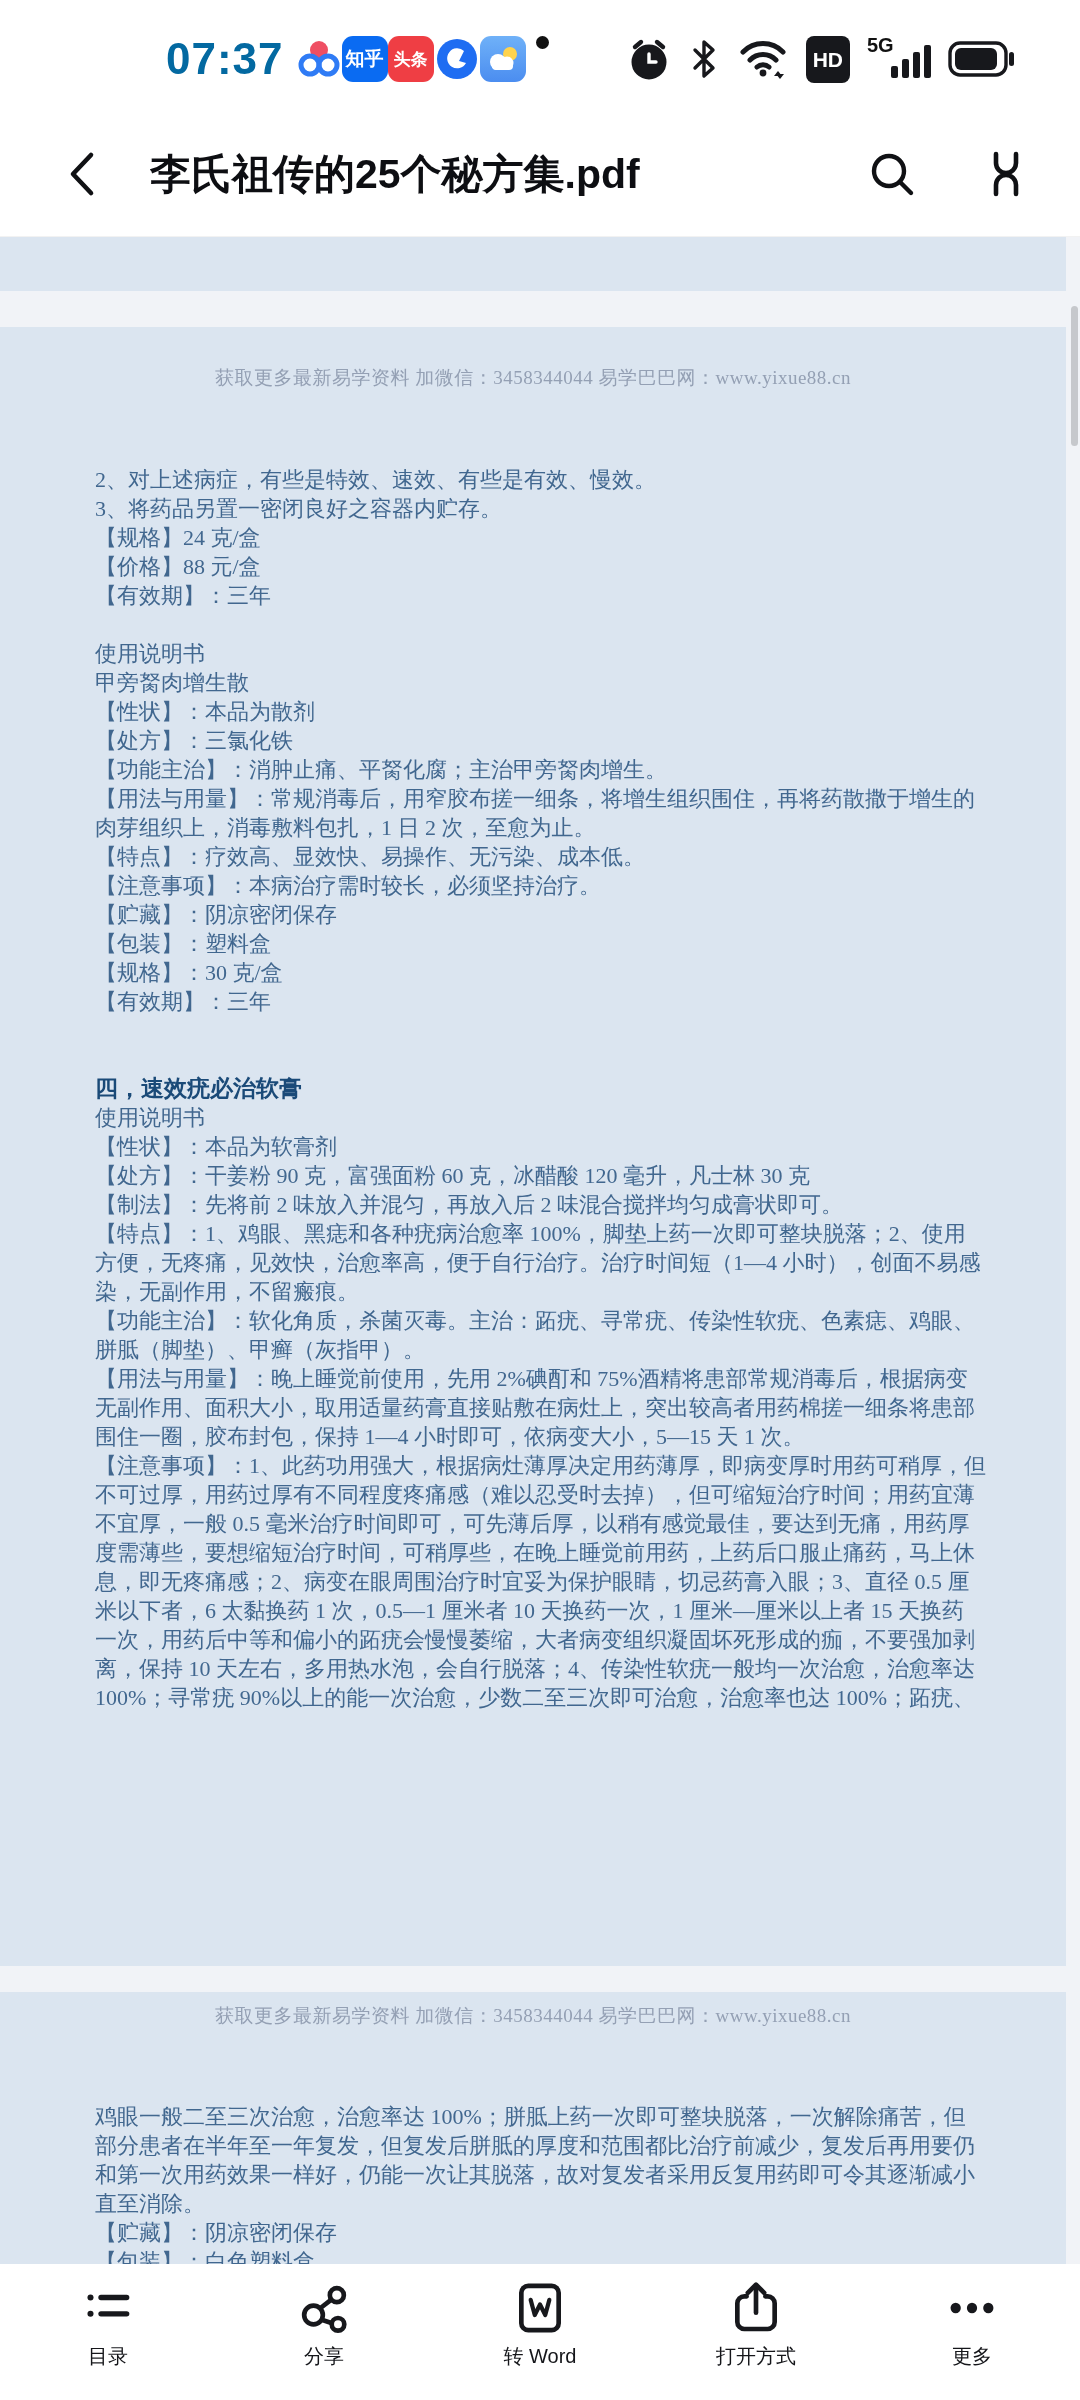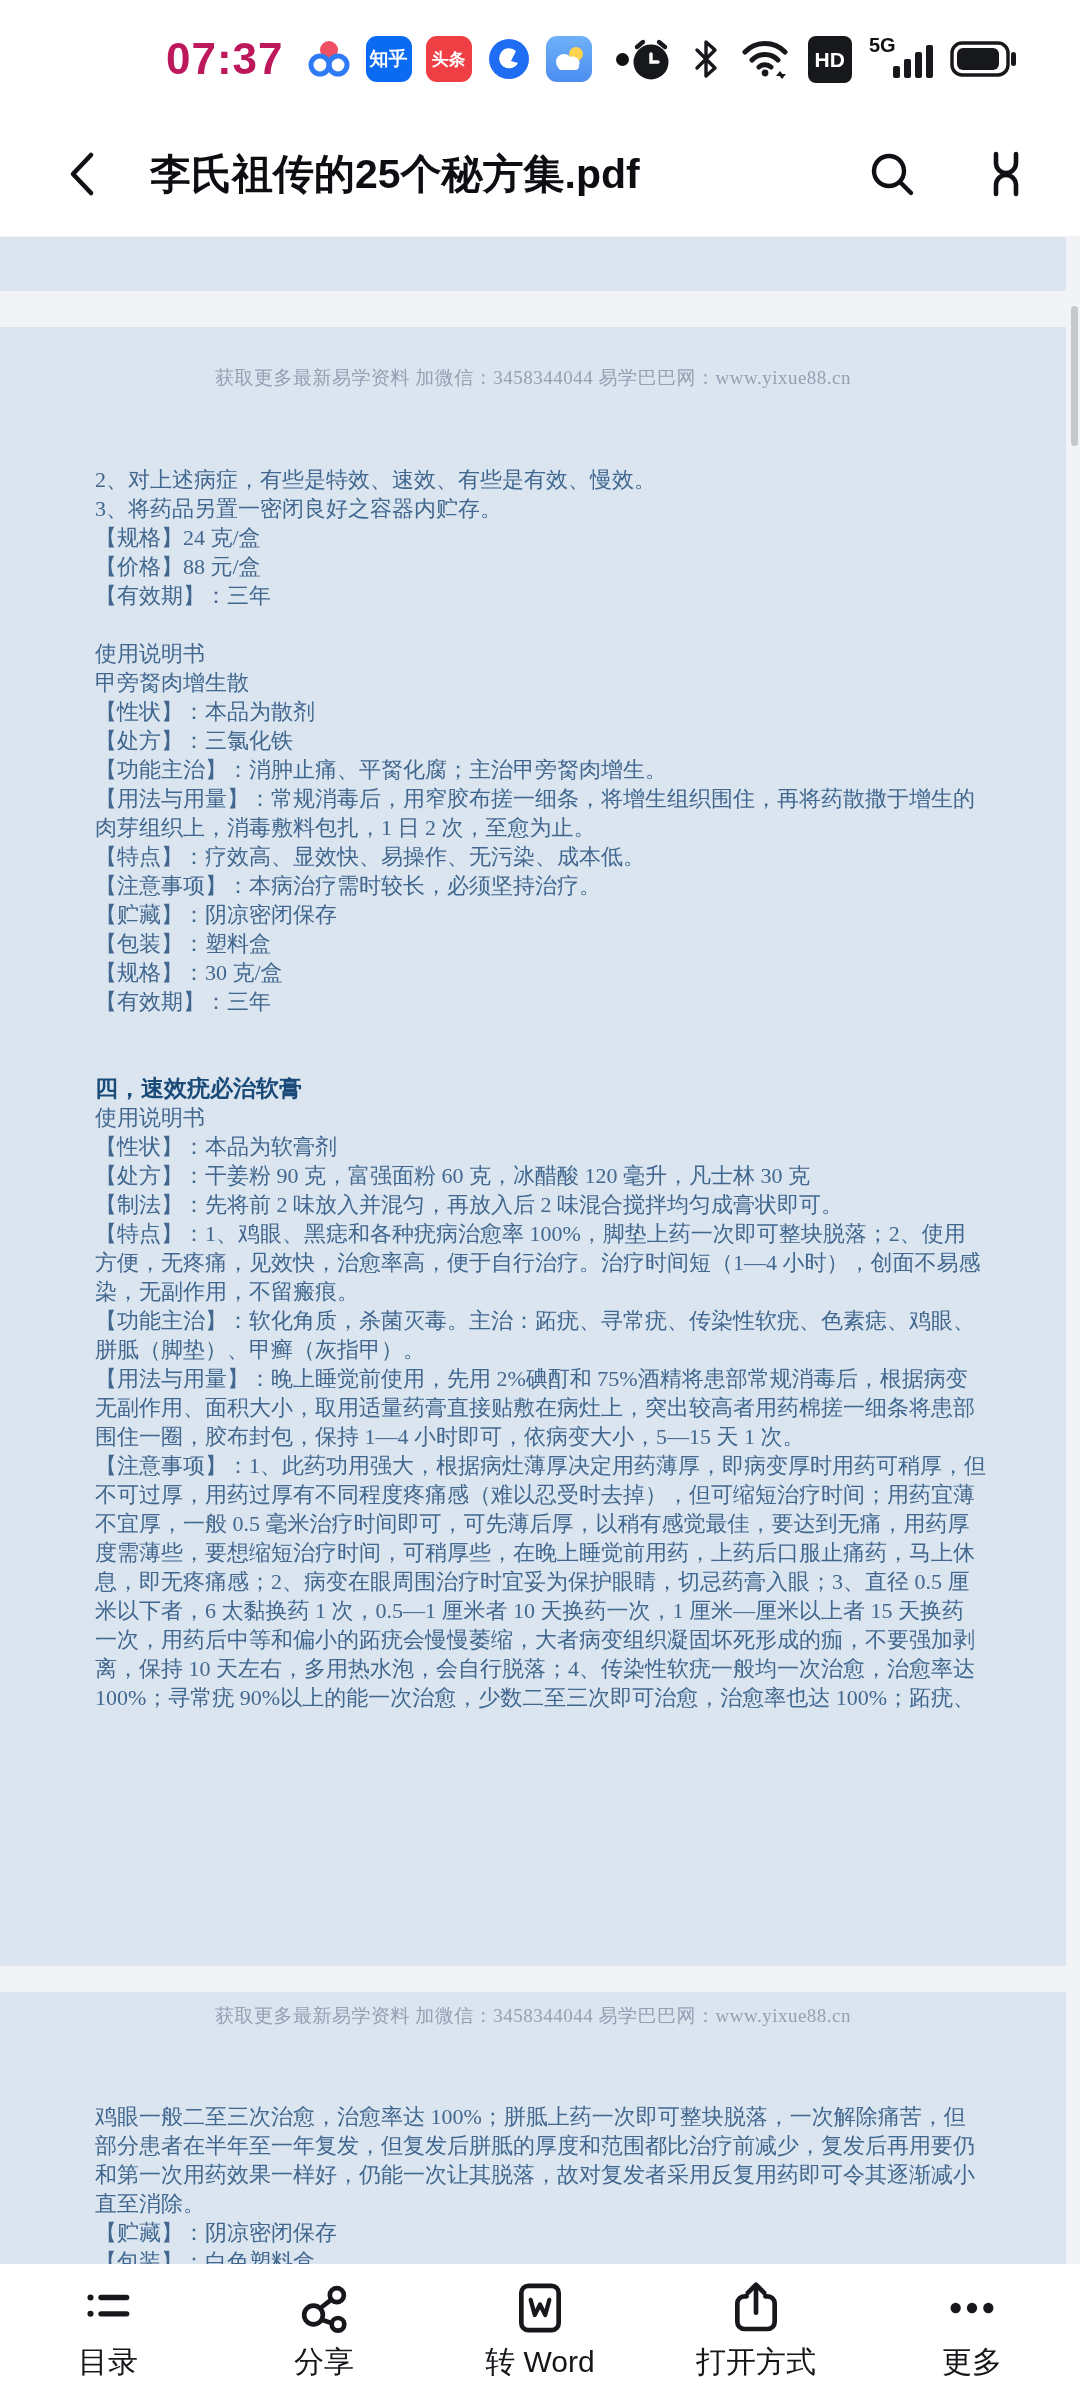--- a/index.html
+++ b/index.html
@@ -3,22 +3,22 @@
 <meta charset="utf-8">
 <style>
   * { margin:0; padding:0; box-sizing:border-box; }
   html,body { width:1080px; height:2400px; }
   body { font-family:"Liberation Sans", sans-serif; background:#ffffff; }
   .screen { position:relative; width:1080px; height:2400px; overflow:hidden; background:#ffffff; }
 
   
   .status-bar { position:absolute; top:0; left:0; width:1080px; height:112px;
     display:flex; align-items:center; padding:6px 64px 0 166px; background:#ffffff; }
-  .sb-time { font-size:44px; font-weight:700; color:#be185d; letter-spacing:1px; margin-right:22px; }
-  .sb-apps { display:flex; align-items:center; gap:14px; }
+  .sb-time { font-size:44px; font-weight:700; color:#0369a1; letter-spacing:1px; margin-right:12px; }
+  .sb-apps { display:flex; }
   .app-badge { width:46px; height:46px; border-radius:11px; display:flex; align-items:center; justify-content:center; overflow:hidden; }
   .app-badge.zhihu { background:#0a6bf2; color:#fff; font-size:19px; font-weight:700; }
   .app-badge.toutiao { background:#ef3e44; color:#fff; font-size:17px; font-weight:700; line-height:1; }
   .app-badge.transparent { background:transparent; }
   .notif-dot { width:13px; height:13px; border-radius:50%; background:#111; margin-left:10px; }
   .sb-right { margin-left:auto; display:flex; align-items:center; gap:17px; }
   .hd-chip { background:#17181c; color:#fff; border-radius:8px; font-size:21px; font-weight:700; padding:13px 7px; line-height:1; }
   .sig-wrap { position:relative; width:64px; height:46px; }
   .sig-5g { position:absolute; top:-2px; left:0; font-size:20px; font-weight:700; color:#111; }
   .sig-bars { position:absolute; bottom:4px; right:0; display:flex; align-items:flex-end; gap:4px; }
@@ -47,21 +47,21 @@
   .ln { height:29px; line-height:29px; font-family:"Liberation Serif", serif; font-size:22px;
     color:#41678f; white-space:nowrap; }
   .ln.h { font-weight:700; color:#1a4a78; font-size:23px; }
   .scrollbar { position:absolute; right:2px; top:69px; width:7px; height:140px; border-radius:4px; background:#c6c8cc; }
 
   
   .toolbar { position:absolute; left:0; bottom:0; width:1080px; height:136px; background:#ffffff;
     display:flex; align-items:stretch; }
   .tool-item { flex:1; display:flex; flex-direction:column; align-items:center; justify-content:flex-start; padding-top:16px; gap:9px; }
   .tool-item svg { display:block; }
-  .tool-label { font-size:30px; color:#15161a; line-height:1.1; white-space:nowrap; }
+  .tool-label { font-size:20px; color:#15161a; line-height:1.1; white-space:nowrap; }
 
   .icon { display:inline-flex; align-items:center; justify-content:center; }
 </style>
 </head>
 <body>
 
 <div class="screen">
 
   <div class="status-bar">
     <span class="sb-time">07:37</span>

